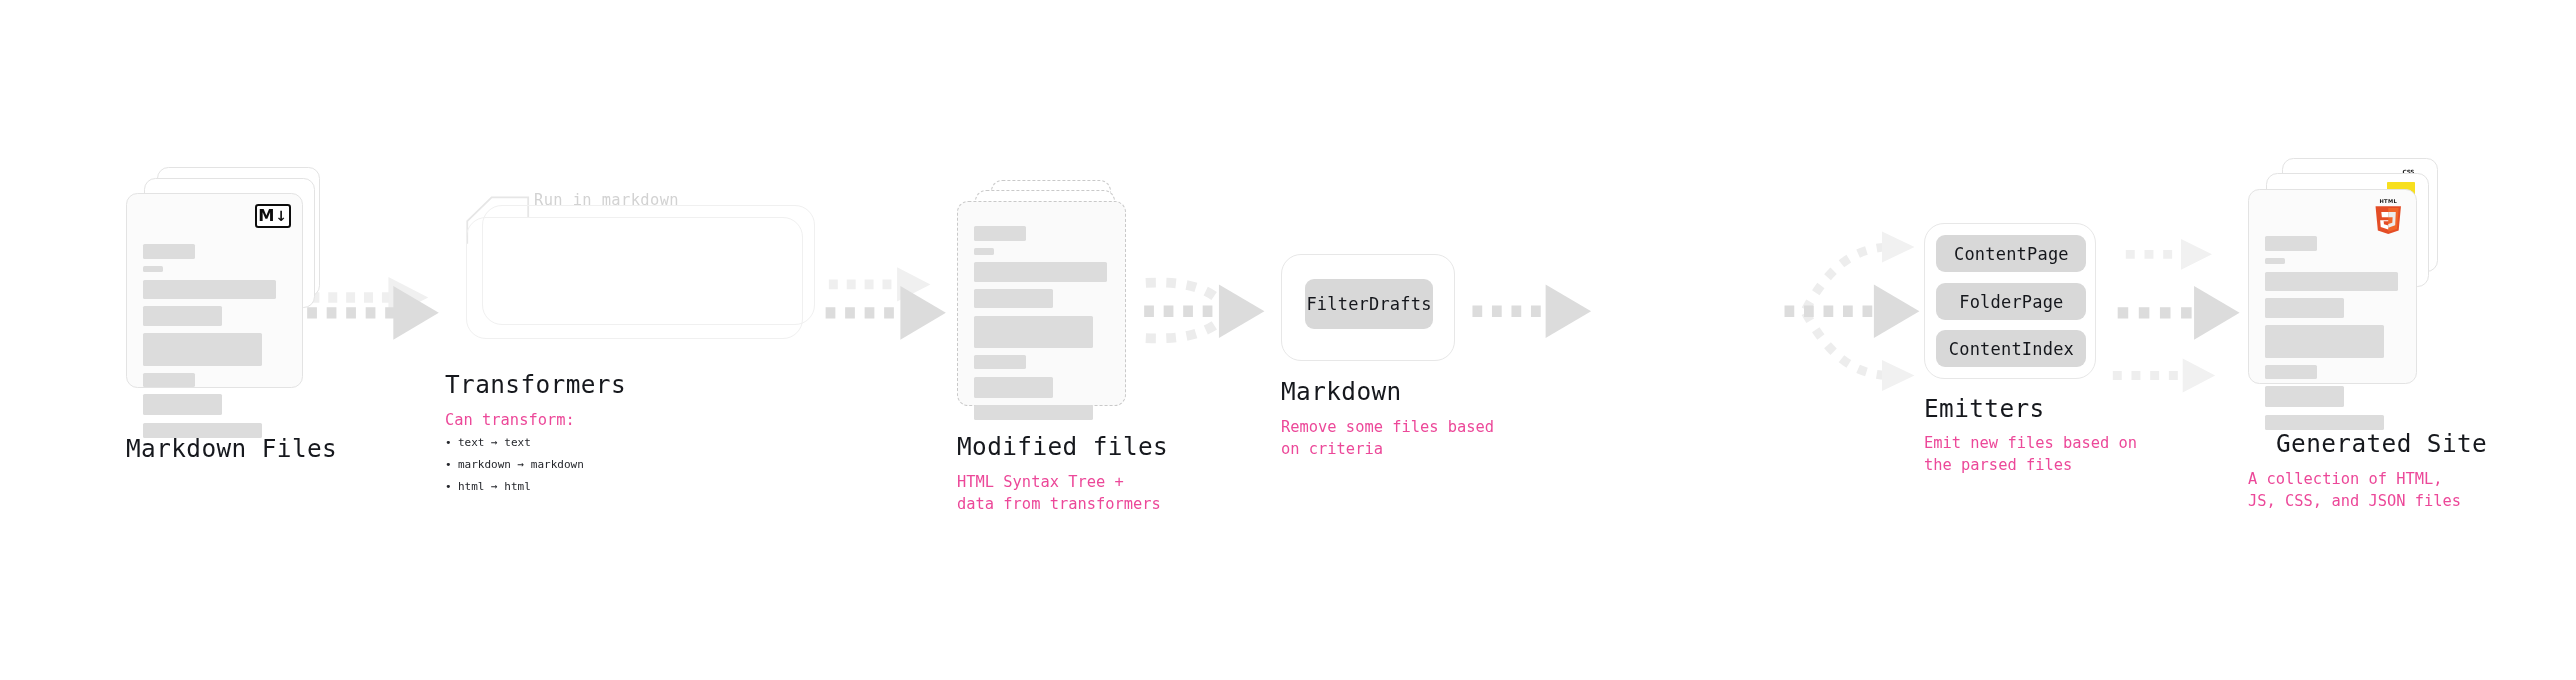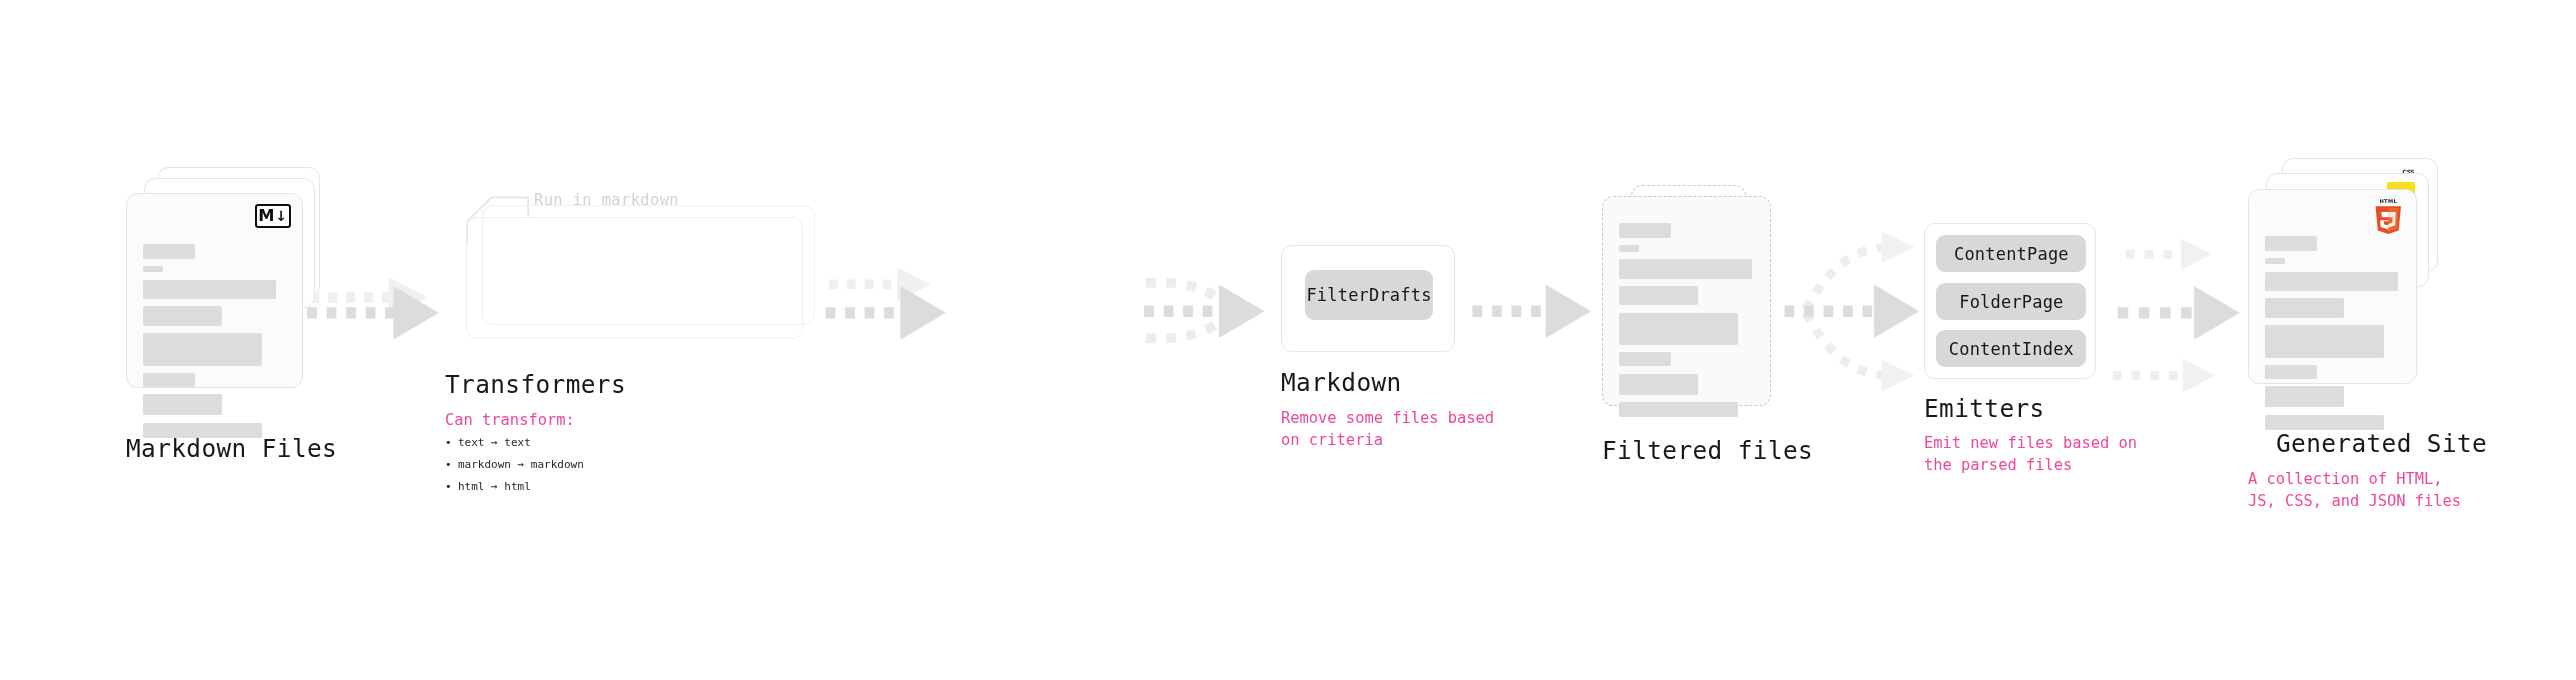--- a/index.html
+++ b/index.html
@@ -50,21 +50,21 @@
   .html5-badge{position:absolute;width:32.5px;height:37px;}
   .js-badge{position:absolute;width:28px;height:14px;background:#f7df1e;border-radius:0.8px;}
   .css-badge{position:absolute;width:28px;height:14px;display:flex;flex-direction:column;align-items:center;justify-content:flex-end;}
   .css-badge .cssword{font-size:5.7px;font-weight:bold;color:#1a1a1a;letter-spacing:-0.2px;line-height:5.7px;
     font-family:"DejaVu Sans","Liberation Sans",sans-serif;}
   .css-badge .cssbar{width:28px;height:3.3px;background:#264de4;margin-top:0.8px;}
 
   
   .panel{
     position:absolute;box-sizing:border-box;
-    background:#ffffff;border:1.3px solid #e7e7e7;border-radius:11px;
+    background:#ffffff;border:1.3px solid #e7e7e7;border-radius:20px;
   }
   .panel.ghost{border-color:#f0f0f0;background:transparent;}
   .chip{
     position:absolute;box-sizing:border-box;
     background:#d8d8d8;border-radius:9px;
     display:flex;align-items:center;justify-content:center;
     font-size:17px;color:#15171c;white-space:nowrap;letter-spacing:0.2px;
   }
   .chip.ghost{background:#e9e9e9;}
   .chip.ghost2{background:#eeeeee;}
@@ -173,48 +173,51 @@
 
     <div class="stage-title" style="margin-top:9.8px;">Transformers</div>
     <div class="stage-desc">Can transform:</div>
     <ul class="bullet-list" style="margin-top:1.6px;">
       <li><span class="b">•</span><span>text → text</span></li>
       <li><span class="b">•</span><span>markdown → markdown</span></li>
       <li><span class="b">•</span><span>html → html</span></li>
     </ul>
   </div>
 
-
-  <div class="stage" style="left:1281px;top:245px;">
-    <div class="panel" style="position:relative;left:0;top:0;width:174px;height:107px;">
-      <div class="chip" style="left:23px;top:24.4px;width:128px;height:50px;">FilterDrafts</div>
-    </div>
-    <div class="stage-title" style="margin-top:16.3px;">Markdown</div>
-    <div class="stage-desc">Remove some files based
-on criteria</div>
-  </div>
-
-  <div class="stage" style="left:1602px;top:185px;">
+  <div class="stage" style="left:957px;top:180px;">
     <div class="doc-stack" style="width:187px;height:244px;">
-      <div class="doc dashed ghost" style="left:29px;top:0px;width:115px;height:89px;"></div>
-      <div class="doc dashed" style="left:0px;top:11.4px;width:169px;height:210px;">
-        <div class="doc-body" style="top:26px;">
+      <div class="doc dashed ghost" style="left:34px;top:0px;width:120px;height:98px;"></div>
+      <div class="doc dashed ghost" style="left:18px;top:9.8px;width:140px;height:98px;"></div>
+      <div class="doc dashed" style="left:0px;top:21px;width:169px;height:205px;">
+        <div class="doc-body" style="top:24.4px;">
           <div class="bar" style="width:52px;height:14.6px;"></div>
           <div class="bar" style="width:19.5px;height:6.5px;"></div>
           <div class="bar" style="width:133px;height:19.5px;"></div>
           <div class="bar" style="width:79px;height:19.5px;"></div>
           <div class="bar" style="width:119px;height:32.5px;"></div>
           <div class="bar" style="width:52px;height:14px;"></div>
           <div class="bar" style="width:79px;height:21px;"></div>
           <div class="bar" style="width:119px;height:15.4px;"></div>
         </div>
       </div>
     </div>
-    <div class="stage-title" style="margin-top:6.5px;">Filtered files</div>
-  </div>
+    <div class="stage-title" style="margin-top:8.1px;">Modified files</div>
+    <div class="stage-desc">HTML Syntax Tree +
+data from transformers</div>
+  </div>
+
+  <div class="stage" style="left:1281px;top:254px;">
+    <div class="panel" style="position:relative;left:0;top:0;width:174px;height:107px;">
+      <div class="chip" style="left:23px;top:24.4px;width:128px;height:50px;">FilterDrafts</div>
+    </div>
+    <div class="stage-title" style="margin-top:16.3px;">Markdown</div>
+    <div class="stage-desc">Remove some files based
+on criteria</div>
+  </div>
+
 
   <div class="stage" style="left:1924px;top:223px;">
     <div class="panel" style="position:relative;left:0;top:0;width:172px;height:156px;">
       <div class="chip" style="left:11.4px;top:11.4px;width:150px;height:37px;">ContentPage</div>
       <div class="chip" style="left:11.4px;top:59px;width:150px;height:37px;">FolderPage</div>
       <div class="chip" style="left:11.4px;top:106px;width:150px;height:37px;">ContentIndex</div>
     </div>
     <div class="stage-title" style="margin-top:14.6px;">Emitters</div>
     <div class="stage-desc">Emit new files based on
 the parsed files</div>

